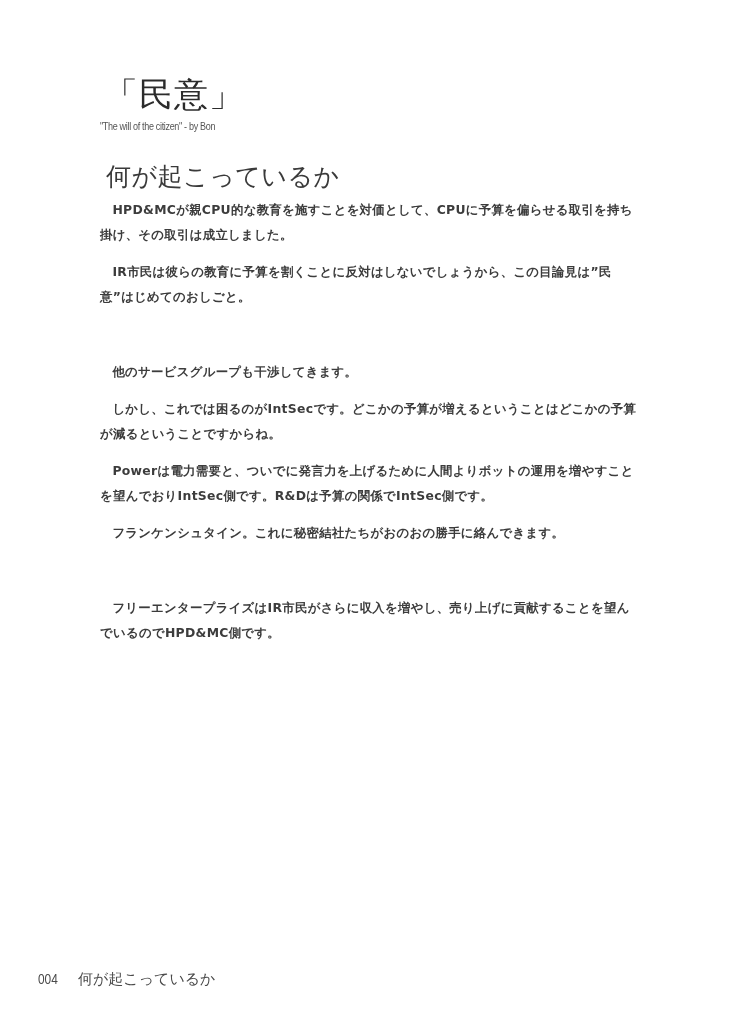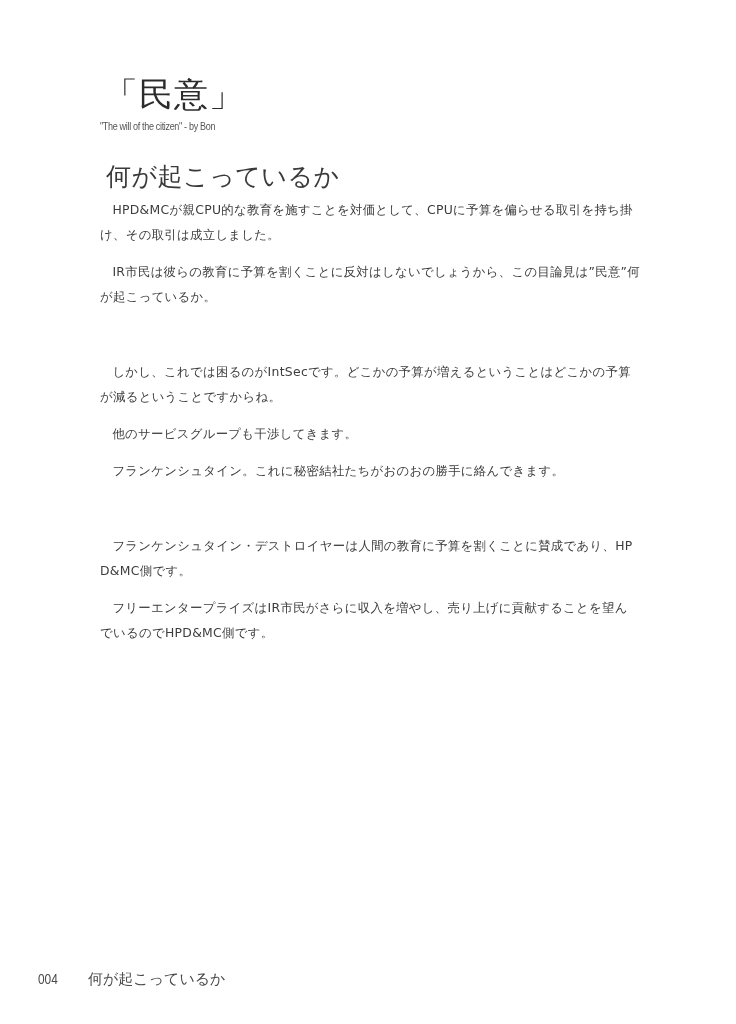--- a/index.html
+++ b/index.html
@@ -48,20 +48,21 @@
       color: #3a3a3a;
       font-weight: normal;
       margin: 6px;
       letter-spacing: 0.5px;
     }
     .body {
       position: absolute;
       left: 100px;
       top: 197px;
       width: 540px;
+      font-weight: bold;
     }
     .para {
       margin: 0 0 12px 0;
       font-size: 12.4px;
       line-height: 25px;
       color: #3c3c3c;
       text-indent: 1em;
       letter-spacing: 0.3px;
       word-break: break-all;
     }
@@ -69,21 +70,21 @@
       height: 38px;
     }
     .footer {
       position: absolute;
       left: 38px;
       top: 969px;
       font-size: 15px;
       line-height: 20px;
       color: #4a4a4a;
       display: flex;
-      gap: 26px;
+      gap: 16px;
       align-items: flex-end;
     }
     .page-num {
       font-family: "Liberation Sans", sans-serif;
       font-size: 14px;
       transform: scaleX(0.85);
       transform-origin: left center;
       display: inline-block;
       width: 24px;
     }
@@ -91,26 +92,26 @@
 </head>
 <body>
 
 <h1 class="title">「民意」</h1>
 <p class="subtitle">"The will of the citizen" - by Bon</p>
 
 <h2 class="section-heading">何が起こっているか</h2>
 
 <div class="body">
   <p class="para">HPD&amp;MCが親CPU的な教育を施すことを対価として、CPUに予算を偏らせる取引を持ち掛け、その取引は成立しました。</p>
-  <p class="para">IR市民は彼らの教育に予算を割くことに反対はしないでしょうから、この目論見は”民意”何が起こっているか。</p>
+  <p class="para">IR市民は彼らの教育に予算を割くことに反対はしないでしょうから、この目論見は”民意”はじめてのおしごと。</p>
   <div class="gap"></div>
+  <p class="para">他のサービスグループも干渉してきます。</p>
   <p class="para">しかし、これでは困るのがIntSecです。どこかの予算が増えるということはどこかの予算が減るということですからね。</p>
-  <p class="para">他のサービスグループも干渉してきます。</p>
+  <p class="para">Powerは電力需要と、ついでに発言力を上げるために人間よりボットの運用を増やすことを望んでおりIntSec側です。R&amp;Dは予算の関係でIntSec側です。</p>
   <p class="para">フランケンシュタイン。これに秘密結社たちがおのおの勝手に絡んできます。</p>
   <div class="gap"></div>
-  <p class="para">フランケンシュタイン・デストロイヤーは人間の教育に予算を割くことに賛成であり、HPD&amp;MC側です。</p>
   <p class="para">フリーエンタープライズはIR市民がさらに収入を増やし、売り上げに貢献することを望んでいるのでHPD&amp;MC側です。</p>
 </div>
 
 <div class="footer">
   <span class="page-num">004</span>
   <span>何が起こっているか</span>
 </div>
 
 </body></html>

